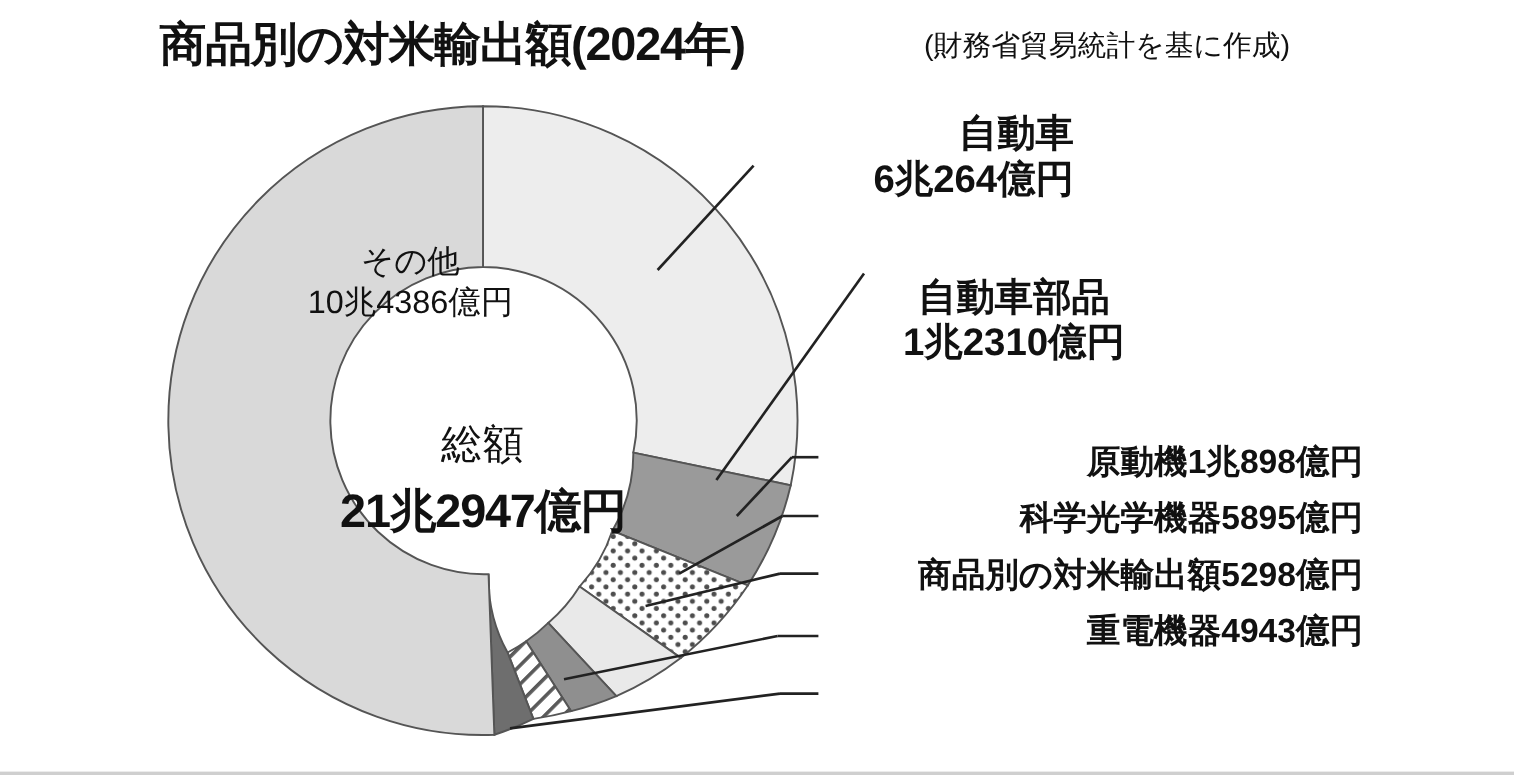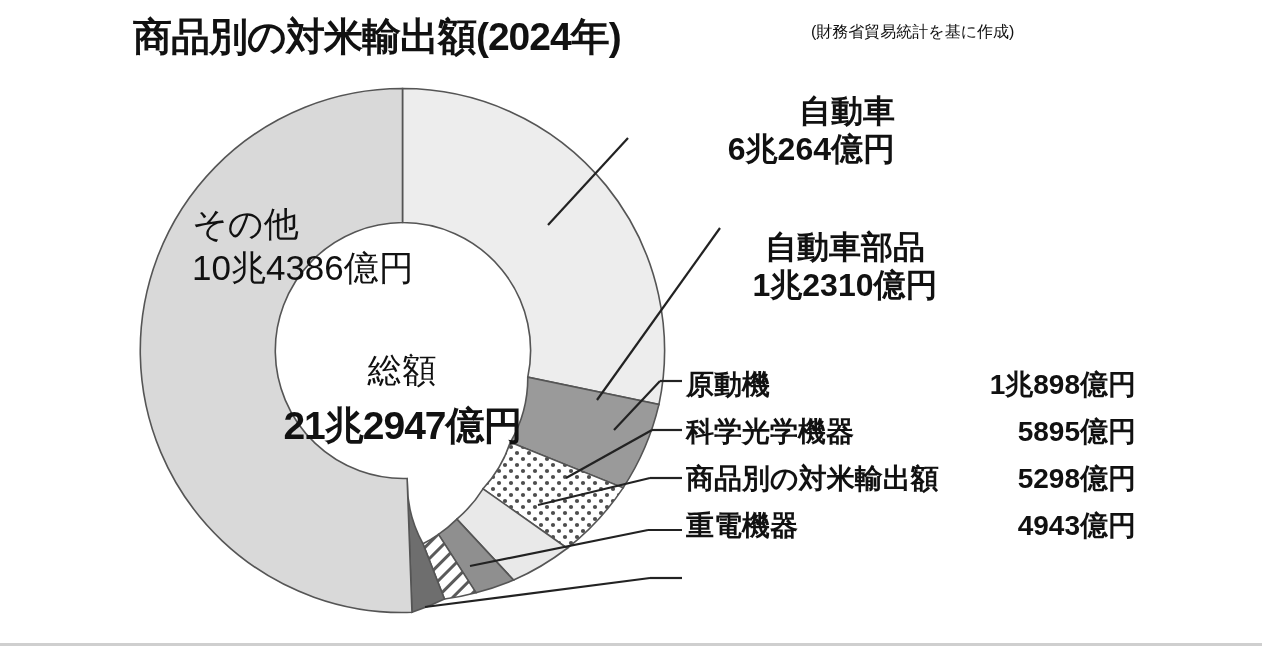--- a/index.html
+++ b/index.html
@@ -27,23 +27,23 @@
     position: absolute;
     left: 133px;
     top: 10px;
     font-size: 39px;
     font-weight: bold;
     letter-spacing: -1px;
     white-space: nowrap;
   }
   .source {
     position: absolute;
-    left: 811px;
+    left: 770px;
     top: 22px;
-    font-size: 16px;
+    font-size: 24px;
     white-space: nowrap;
     text-align: right;
   }
 
   
   .donut-wrap {
     position: absolute;
     left: 130px;
     top: 78px;
     width: 545px;
@@ -71,21 +71,22 @@
     font-weight: bold;
     letter-spacing: -1px;
     margin-top: 5px;
   }
 
   .other-label {
     position: absolute;
     left: 62px;
     top: 124px;
     width: 300px;
-    font-size: 35px;
+    text-align: center;
+    font-size: 27px;
     line-height: 1.25;
     pointer-events: none;
   }
 
   
   .callout {
     position: absolute;
     font-size: 32px;
     font-weight: bold;
     line-height: 1.2;
@@ -109,21 +110,21 @@
     position: absolute;
     left: 686px;
     top: 361px;
     width: 450px;
   }
   .legend-row {
     position: relative;
     height: 47px;
     display: flex;
     align-items: center;
-    justify-content: space-between;
+    justify-content: flex-end;
   }
   .legend-name {
     font-size: 28px;
     font-weight: bold;
     white-space: nowrap;
   }
   .legend-value {
     font-size: 28px;
     font-weight: bold;
     white-space: nowrap;

